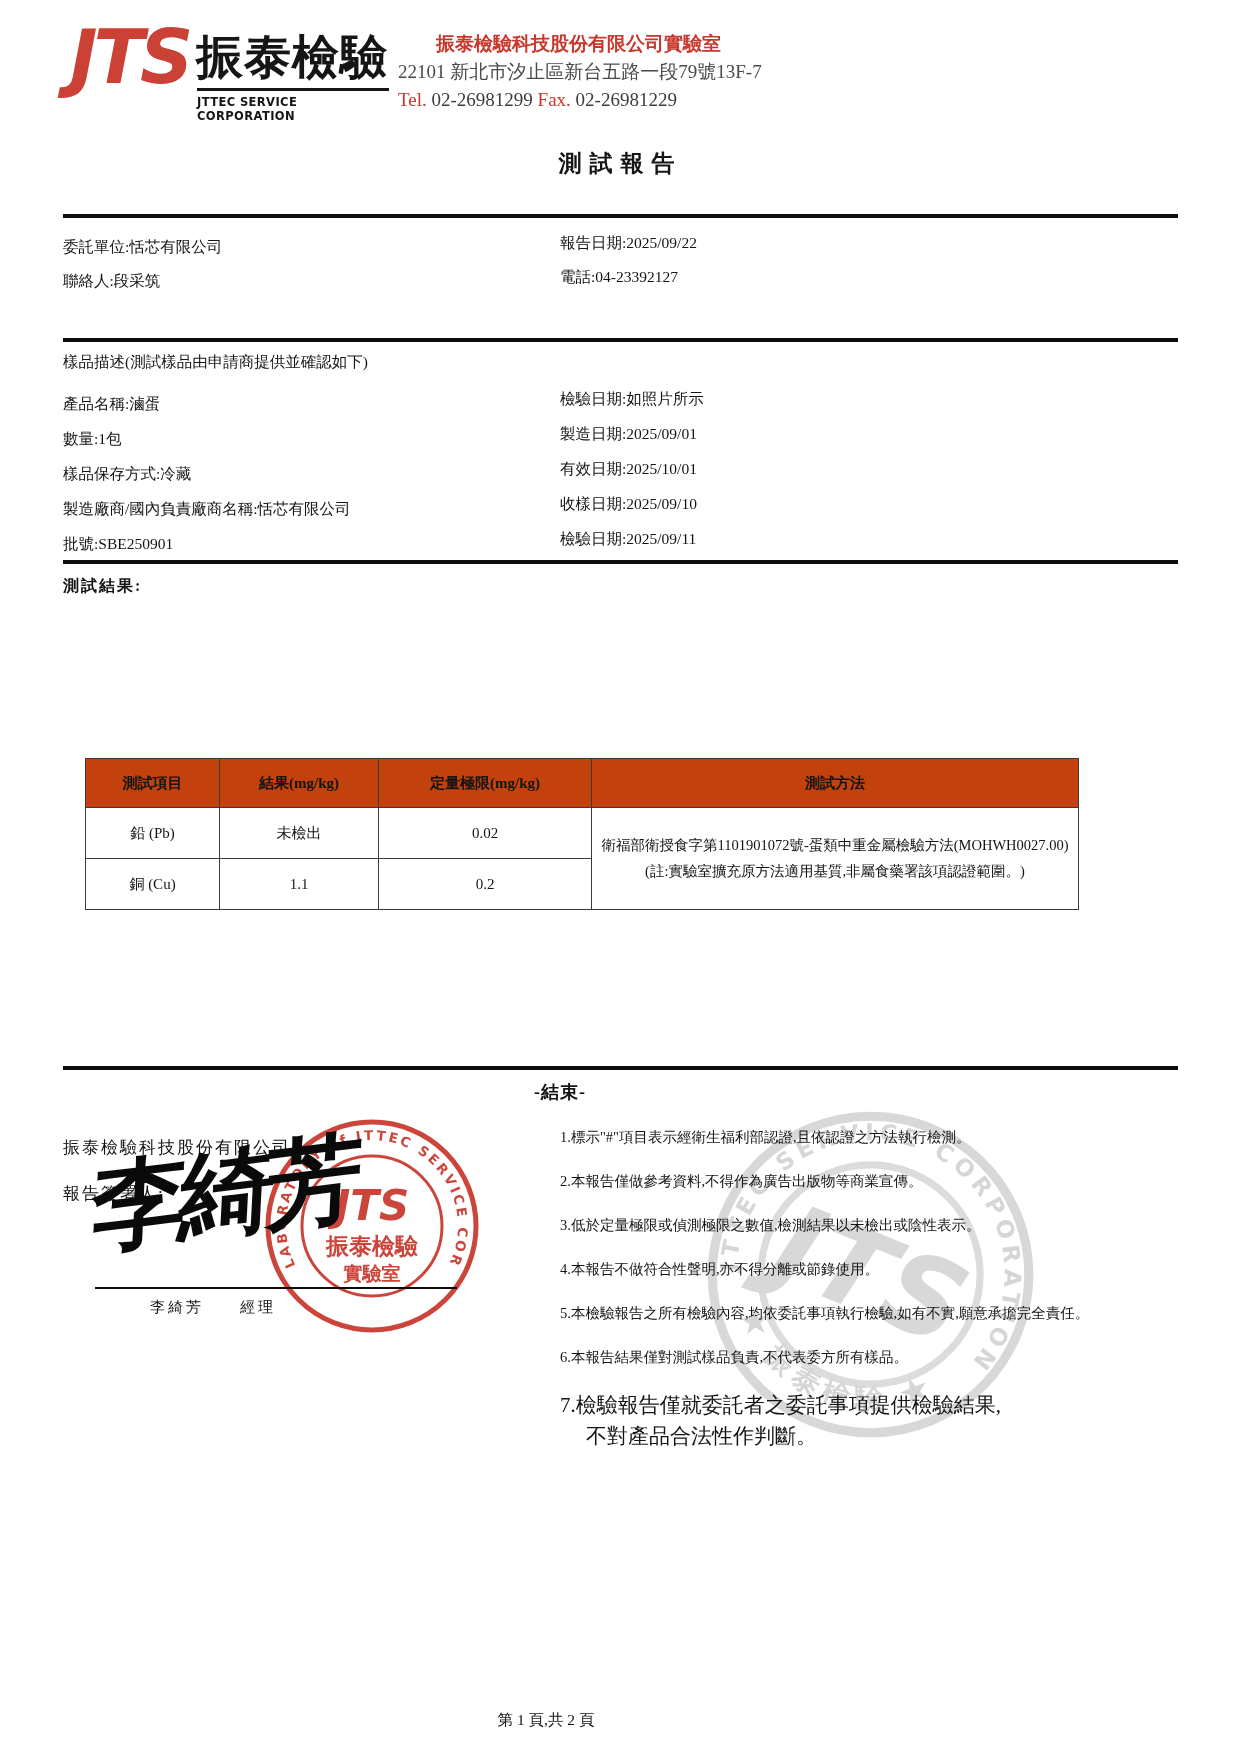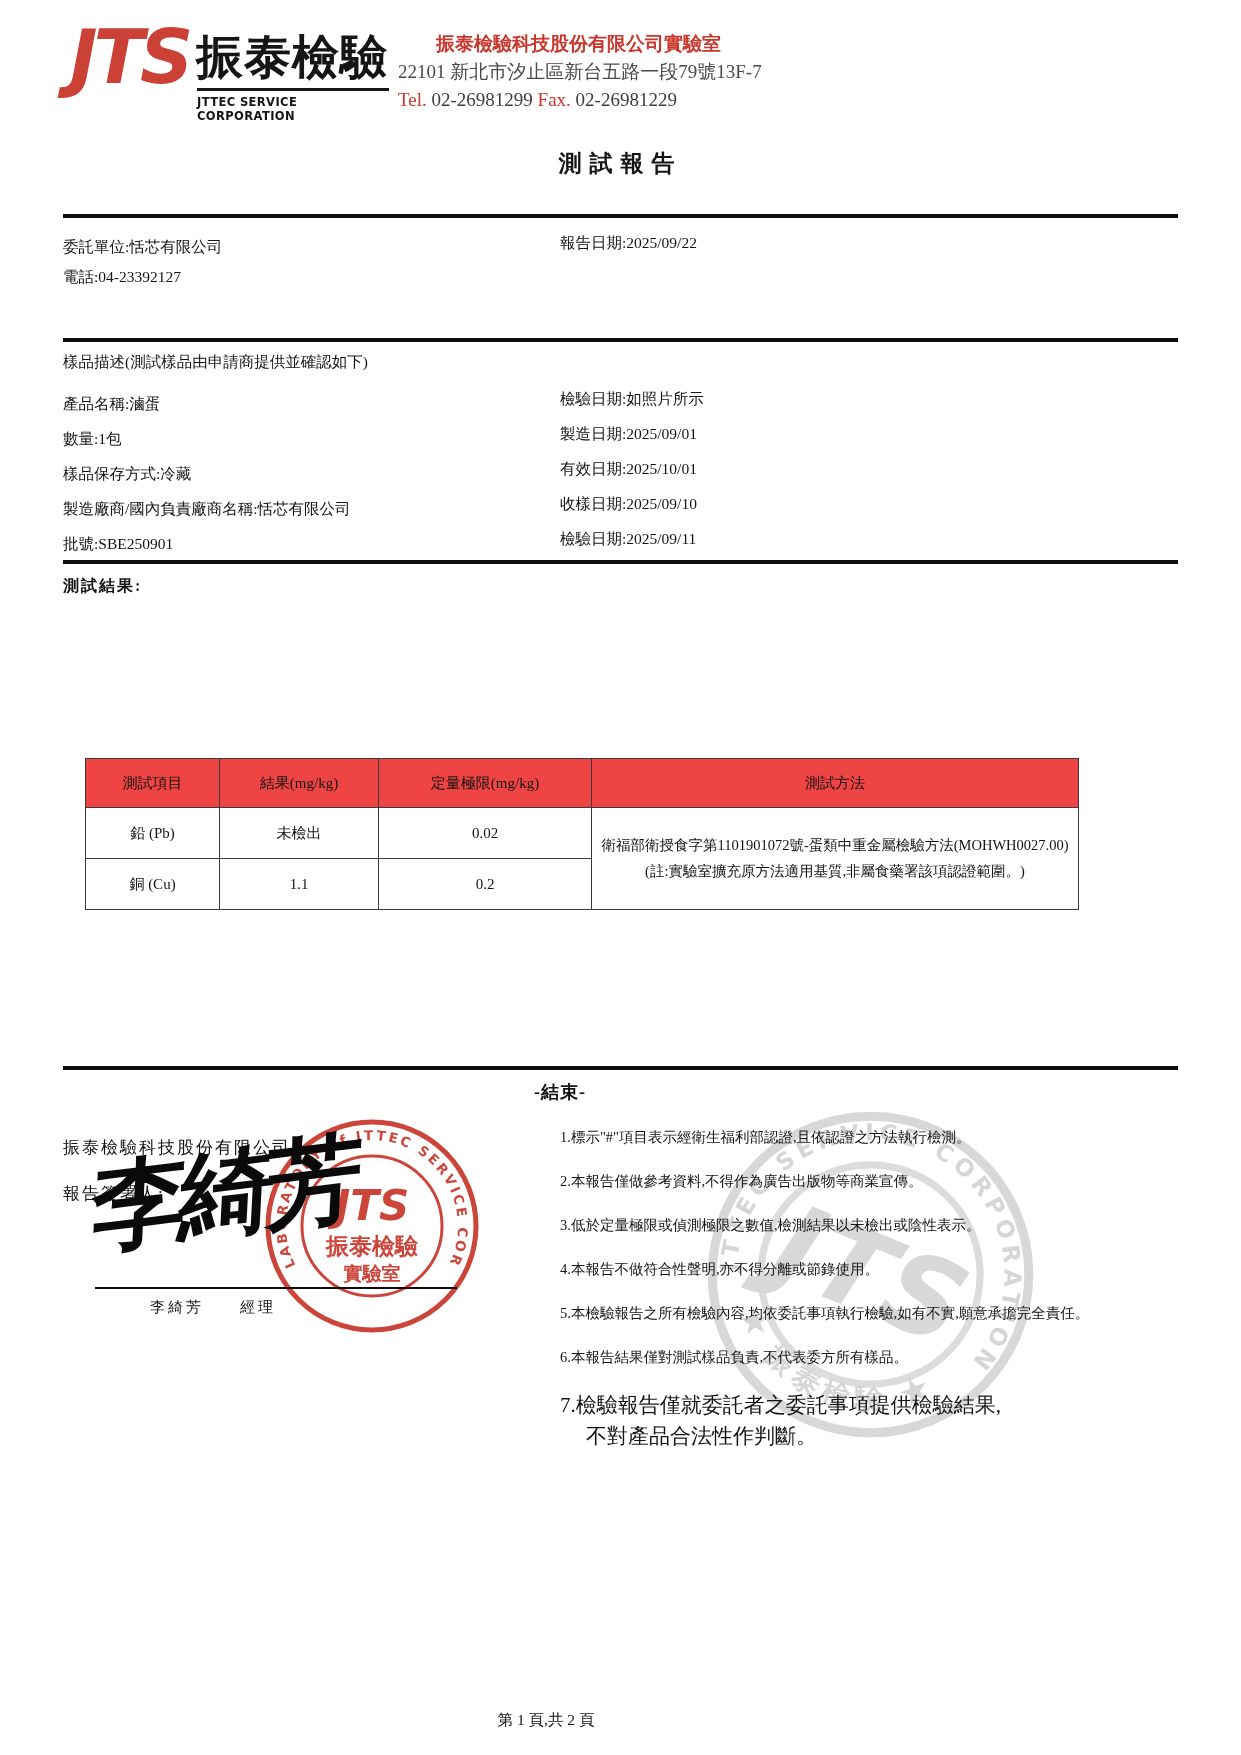--- a/index.html
+++ b/index.html
@@ -42,21 +42,21 @@
   .pair-row .pl{width:497px;margin-top:9px;}
   .pair-row .pr{flex:1;}
   .sample-heading{position:absolute;left:63px;top:352px;font-size:15.5px;}
   .results-heading{position:absolute;left:63px;top:576px;font-size:16px;font-weight:700;letter-spacing:2px;}
   
   .rtable{
     position:absolute;left:85px;top:758px;width:941px;border-collapse:collapse;
     font-size:15px;table-layout:fixed;
   }
   .rtable th,.rtable td{border:1.6px solid #3a3a3a;text-align:center;padding:2px 6px;}
-  .rtable th{background:#ef4444;font-weight:400;height:44px;}
+  .rtable th{background:#c2410c;font-weight:700;height:44px;}
   .rtable td{height:46px;}
   .rtable .c1{width:121px}.rtable .c2{width:146px}.rtable .c3{width:200px}.rtable .c4{width:474px}
   .method-cell{font-size:14.5px;line-height:1.75;padding:4px 10px;}
   
   .end-marker{position:absolute;left:0;top:1080px;width:1120px;text-align:center;
     font-size:18px;font-weight:700;letter-spacing:1px;}
   .sign-company{position:absolute;left:63px;top:1136px;font-size:17px;letter-spacing:2px;}
   .sign-label{position:absolute;left:63px;top:1182px;font-size:17px;letter-spacing:2px;}
   .notes{position:absolute;left:560px;top:1126px;width:624px;z-index:3;}
   .note{font-size:14.5px;line-height:23px;margin-bottom:21px;padding-left:22px;text-indent:-22px;}
@@ -92,20 +92,21 @@
 
   <div class="doc-title">測試報告</div>
   <div class="hr hr1"></div>
 
   <div class="pairs pairs-client">
     <div class="pair-row">
       <span class="pl">委託單位:恬芯有限公司</span>
       <span class="pr">報告日期:2025/09/22</span>
     </div>
     <div class="pair-row">
+      <span class="pl">聯絡人:段采筑</span>
       <span class="pr">電話:04-23392127</span>
     </div>
   </div>
 
   <div class="hr hr2"></div>
 
   <div class="sample-heading">樣品描述(測試樣品由申請商提供並確認如下)</div>
   <div class="pairs pairs-sample">
     <div class="pair-row">
       <span class="pl">產品名稱:滷蛋</span>

